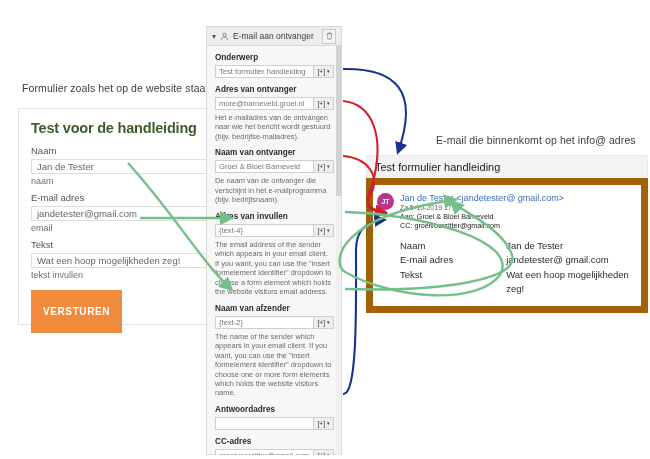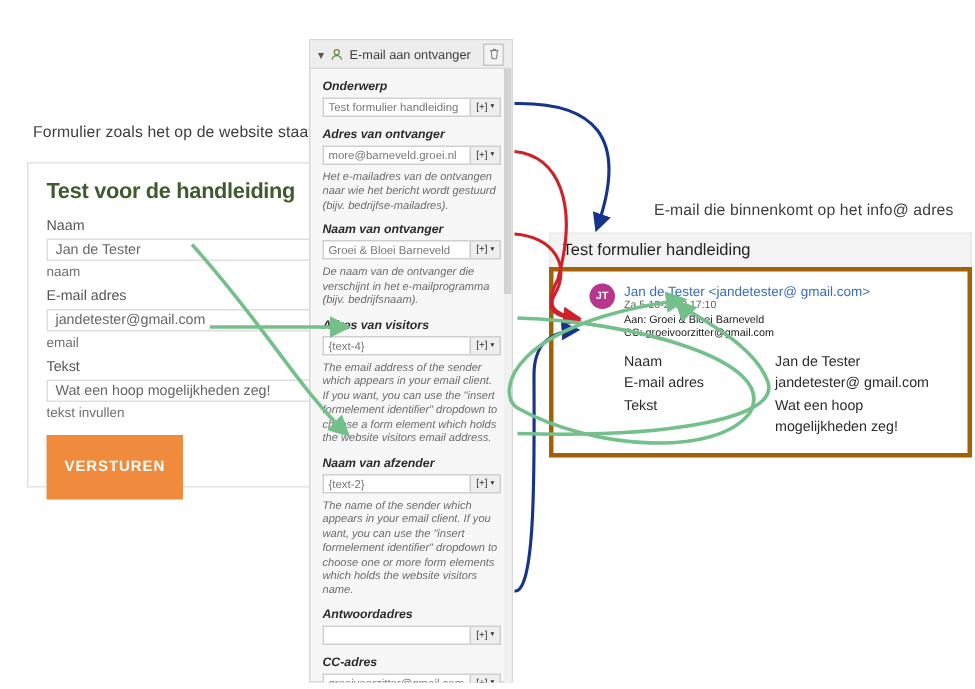--- a/index.html
+++ b/index.html
@@ -58,48 +58,48 @@
   #panel-header .usr{margin-right:4px;display:inline-flex;}
   #panel-title{font-size:8.5px;color:#3c3c3c;flex:1;}
   #trash-button{
     width:12px;height:13px;border:1px solid #c9c9c9;background:#f4f4f4;
     display:flex;align-items:center;justify-content:center;
   }
   #panel-body{
     padding:7px 7px 7px 8px;box-sizing:border-box;height:409px;overflow:hidden;
     position:relative;
   }
-  .s-label{font-size:8.2px;font-weight:bold;color:#2b2b2b;margin:0 0 3px 0;font-style:italic;}
+  .s-label{font-size:8.2px;font-weight:bold;color:#2b2b2b;margin:0 0 3px 0;}
   .s-row{display:flex;align-items:stretch;margin-bottom:3px;}
   .s-input{
     flex:1;height:13px;border:1px solid #cfcfcf;border-right:0;background:#fff;
     font-size:7.6px;color:#777;display:flex;align-items:center;padding:0 3px;
     box-sizing:border-box;
   }
   .s-plus{
     width:21px;height:13px;border:1px solid #cfcfcf;background:#eee;
     display:flex;align-items:center;justify-content:center;gap:2px;
     font-size:6.6px;color:#333;box-sizing:border-box;
   }
   .s-plus .car{font-size:5px;line-height:1;}
-  .s-help{font-size:7.4px;color:#6b6b6b;line-height:1.28;margin:0 0 7px 0;font-style:italic;}
+  .s-help{font-size:7.4px;color:#6b6b6b;line-height:1.28;margin:0 0 7px 0;}
   .s-gap{margin-bottom:7px;}
   #panel-scroll{
     position:absolute;right:0;top:19px;width:5px;height:409px;background:#f0f0f0;
   }
   #panel-scroll .thumb{position:absolute;left:0;top:0;width:5px;height:150px;background:#d2d2d2;}
 
   
   #email-preview{left:366px;top:155px;width:282px;}
   #email-subject-bar{
     background:#f3f3f3;border:1px solid #eaeaea;border-bottom:0;
     padding:5px 8px;font-size:11px;color:#222;box-sizing:border-box;
   }
   #email-card{
-    border:3px solid #a16207;background:#fff;padding:8px 8px 10px 24px;
+    border:7px solid #a16207;background:#fff;padding:8px 8px 10px 4px;
     box-sizing:border-box;
   }
   #email-head{display:flex;}
   #avatar{
     width:17px;height:17px;border-radius:50%;background:#b5358f;color:#fff;
     font-size:7px;font-weight:bold;display:flex;align-items:center;
     justify-content:center;margin-right:6px;flex:0 0 auto;
   }
   #email-from{font-size:9px;color:#3a6fb5;margin-bottom:1px;}
   #email-date{font-size:7px;color:#606060;margin-bottom:1px;}
@@ -180,21 +180,21 @@
     <div class="s-label">Naam van ontvanger</div>
     <div class="s-row">
       <div class="s-input">Groei &amp; Bloei Barneveld</div>
       <div class="s-plus">
         <span>[+]</span>
         <span class="car">▾</span>
       </div>
     </div>
     <div class="s-help">De naam van de ontvanger die verschijnt in het e-mailprogramma (bijv. bedrijfsnaam).</div>
 
-    <div class="s-label">Adres van visitors</div>
+    <div class="s-label">Adres van invullen</div>
     <div class="s-row">
       <div class="s-input">{text-4}</div>
       <div class="s-plus">
         <span>[+]</span>
         <span class="car">▾</span>
       </div>
     </div>
     <div class="s-help">The email address of the sender which appears in your email client. If you want, you can use the "insert formelement identifier" dropdown to choose a form element which holds the website visitors email address.</div>
 
     <div class="s-label">Naam van afzender</div>

